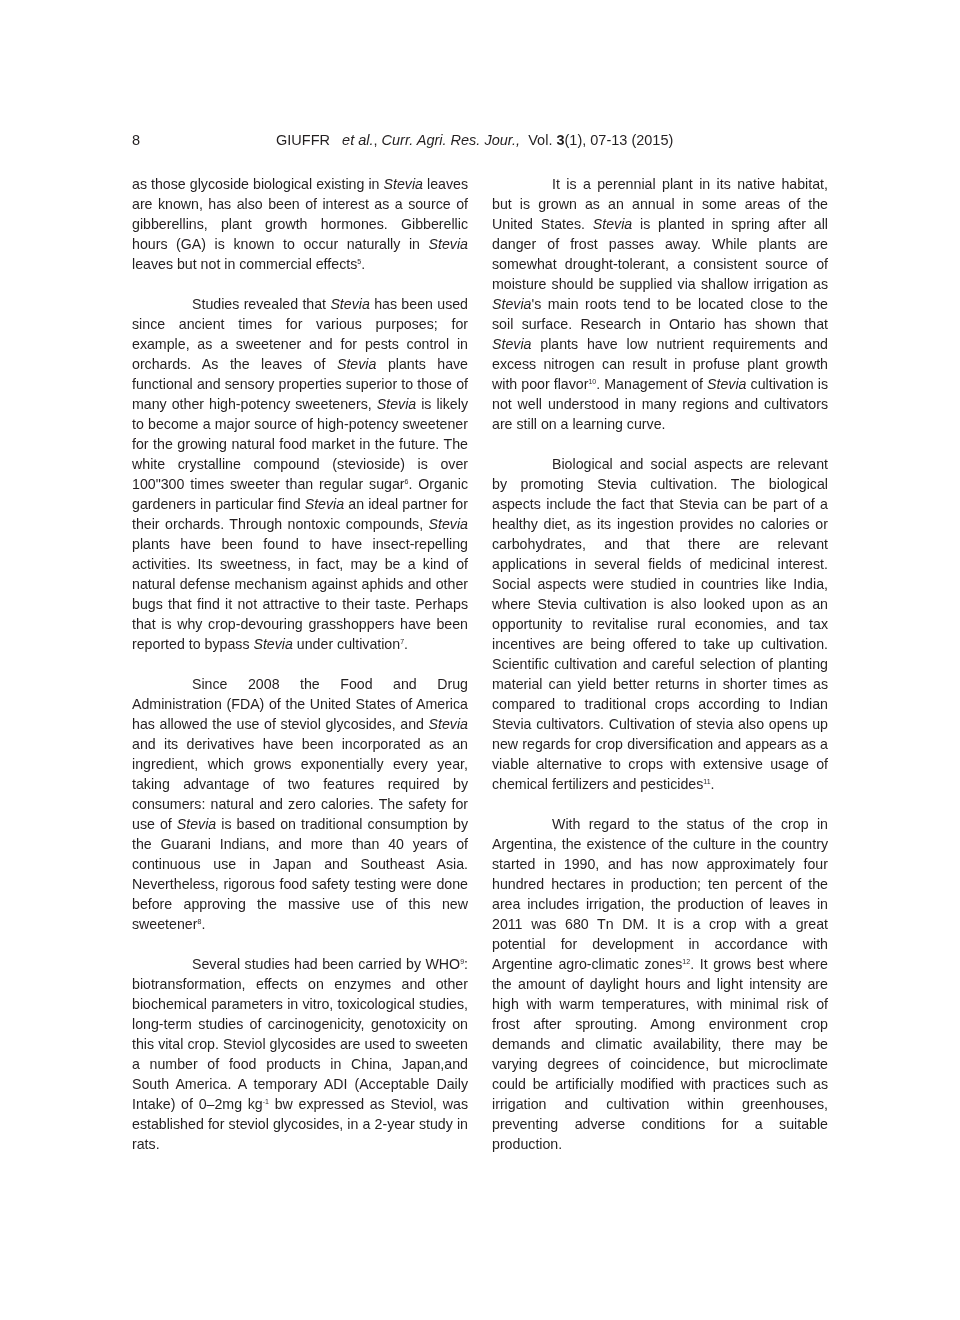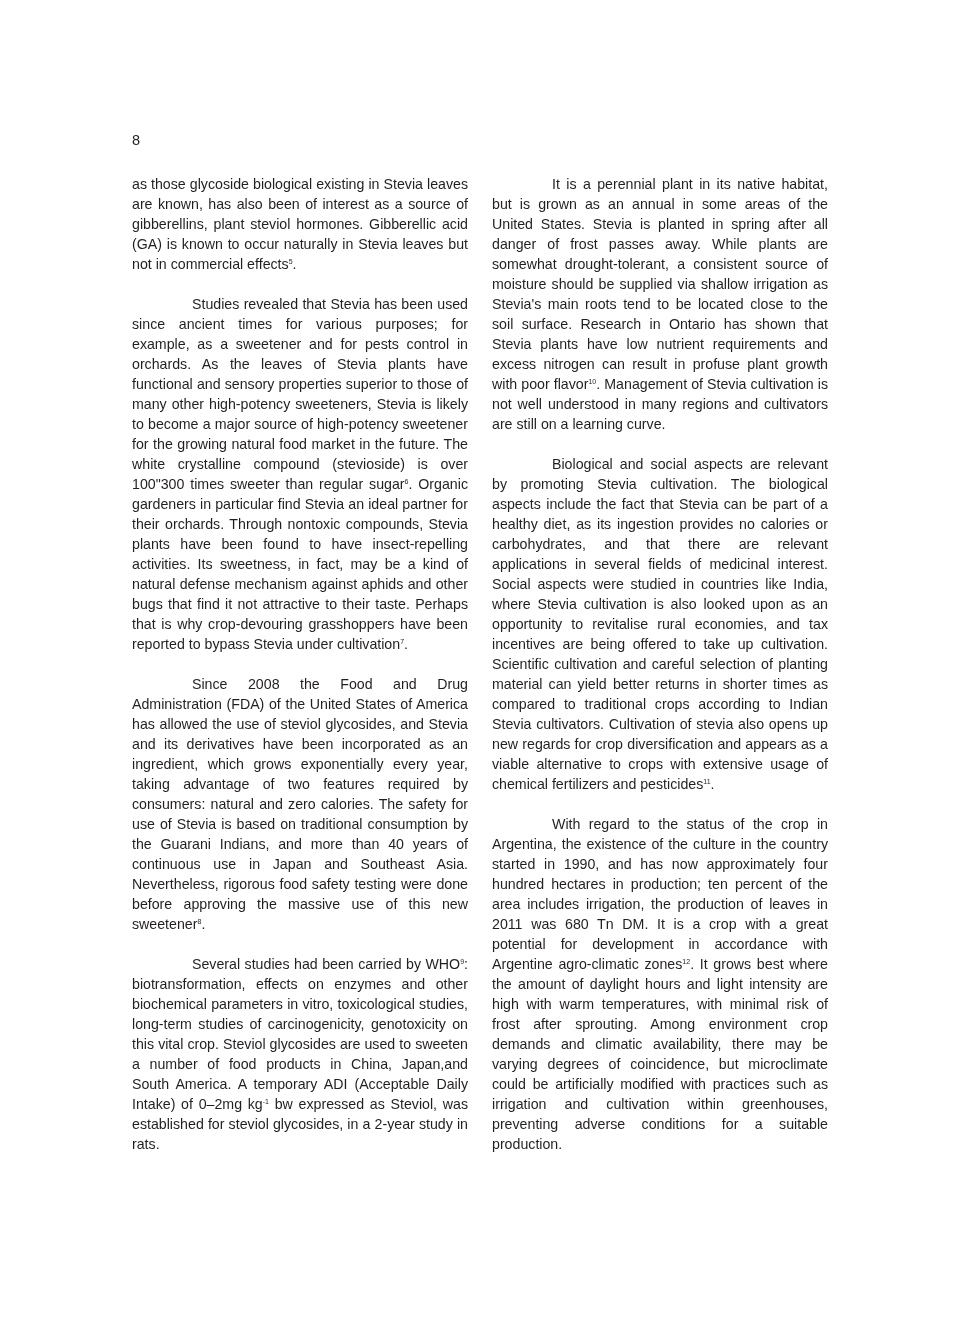--- a/index.html
+++ b/index.html
@@ -10,32 +10,33 @@
   .page-num { position: absolute; left: 0; top: 0; }
   .running-head { position: absolute; left: 144px; top: 0; white-space: nowrap; }
   .running-head i { font-style: italic; }
   .running-head b { font-weight: bold; }
   .col { position: absolute; top: 174px; width: 336px; font-size: 14.2px; line-height: 20px;
          text-align: justify; hyphens: none; }
   .col-left { left: 132px; }
   .col-right { left: 492px; }
   .para { margin: 0 0 20px 0; text-indent: 60px; }
   .para.noindent { text-indent: 0; }
-  .para span.it { }
+  .para span.it { font-style: italic; }
   sup { font-size: 7px; line-height: 0; vertical-align: 5px; }
 </style>
 </head>
 <body>
 
 <div class="header">
   <span class="page-num">8</span>
+  <span class="running-head"><span>GIUFFR</span>&nbsp;&nbsp;&nbsp;<i>et al.</i>, <i>Curr. Agri. Res. Jour.,</i>&nbsp; <span>Vol.</span> <b>3</b><span>(1), 07-13 (2015)</span></span>
 </div>
 
 <div class="col col-left">
-    <p class="para noindent"><span>as those glycoside biological existing in </span><span class="it">Stevia</span><span> leaves are known,  has also been  of  interest as a source  of  gibberellins, plant steviol  hormones. Gibberellic acid (GA) is  known  to  occur naturally in </span><span class="it">Stevia</span><span> leaves but not  in commercial effects</span><sup>5</sup><span>.</span></p>
+    <p class="para noindent"><span>as those glycoside biological existing in </span><span class="it">Stevia</span><span> leaves are known,  has also been  of  interest as a source  of  gibberellins, plant growth  hormones. Gibberellic hours (GA) is  known  to  occur naturally in </span><span class="it">Stevia</span><span> leaves but not  in commercial effects</span><sup>5</sup><span>.</span></p>
     <p class="para"><span>Studies revealed that </span><span class="it">Stevia</span><span> has been used since ancient times for various purposes; for example, as a sweetener and for pests control in orchards. As  the leaves of </span><span class="it">Stevia</span><span> plants have functional and sensory properties superior to those of many other high-potency sweeteners, </span><span class="it">Stevia</span><span> is likely to become a major source of high-potency sweetener for the growing natural food market in the future. The white crystalline compound (stevioside) is over 100"300 times sweeter than regular sugar</span><sup>6</sup><span>. Organic gardeners in particular find </span><span class="it">Stevia</span><span> an ideal partner for their orchards. Through nontoxic compounds, </span><span class="it">Stevia</span><span> plants have been found to have insect-repelling activities. Its sweetness, in fact, may be a kind of natural defense mechanism against aphids and other bugs that find it not attractive to their taste. Perhaps that is why crop-devouring grasshoppers have been reported to bypass </span><span class="it">Stevia</span><span> under cultivation</span><sup>7</sup><span>.</span></p>
     <p class="para"><span>Since 2008 the Food and Drug Administration (FDA) of the United States of America has allowed the use of steviol glycosides, and </span><span class="it">Stevia</span><span> and its derivatives have been  incorporated as an ingredient, which grows exponentially every year, taking advantage of two features required by consumers: natural and zero calories. The safety for use of </span><span class="it">Stevia</span><span> is based on traditional consumption by the Guarani Indians, and  more than 40 years of continuous use in Japan and Southeast Asia. Nevertheless, rigorous food safety testing were done before approving the massive use of this new sweetener</span><sup>8</sup><span>.</span></p>
     <p class="para"><span>Several studies had been carried by WHO</span><sup>9</sup><span>: biotransformation, effects on enzymes and other biochemical parameters in vitro, toxicological studies, long-term studies of carcinogenicity, genotoxicity on this vital crop. Steviol glycosides are used to sweeten a number of food products in China, Japan,and South America. A temporary ADI (Acceptable Daily Intake) of 0–2mg kg</span><sup>-1</sup><span> bw expressed as Steviol, was established for steviol glycosides,  in a 2-year study in rats.</span></p>
   </div>
 <div class="col col-right">
     <p class="para"><span>It is a perennial plant  in its native habitat, but is grown as an annual in some areas of the United States.  </span><span class="it">Stevia</span><span> is planted in spring after all danger of frost passes away. While plants are somewhat drought-tolerant, a consistent source of moisture should be supplied via  shallow irrigation as </span><span class="it">Stevia</span><span>'s main roots tend to be located close to the soil surface.  Research in Ontario has shown that </span><span class="it">Stevia</span><span> plants have low nutrient requirements and excess nitrogen can result in profuse plant growth with poor flavor</span><sup>10</sup><span>. Management of </span><span class="it">Stevia</span><span> cultivation is not well understood in many regions and cultivators are still on a learning curve.</span></p>
     <p class="para"><span>Biological and social aspects are relevant by promoting Stevia cultivation. The biological aspects include the fact that Stevia can be part of a healthy diet, as its ingestion provides no calories or carbohydrates, and that there are relevant applications in several fields of medicinal interest. Social aspects were studied in countries like India, where Stevia cultivation is also looked upon as an opportunity to revitalise rural economies,  and tax incentives are being offered to take up cultivation. Scientific cultivation and careful selection of planting material can yield better returns in shorter times as compared to traditional crops according to Indian Stevia cultivators. Cultivation of stevia also opens up new regards for crop diversification and appears as a viable alternative to crops with extensive usage of chemical fertilizers and pesticides</span><sup>11</sup><span>.</span></p>
     <p class="para"><span>With regard to the status of the crop in Argentina, the existence of the culture in the country started in 1990, and has now approximately four hundred hectares in production; ten percent of the area  includes irrigation, the production of leaves in 2011 was 680 Tn DM. It is a crop with a great potential for development in accordance with Argentine agro-climatic zones</span><sup>12</sup><span>. It grows best where the amount of daylight hours and light intensity are high with warm temperatures, with minimal risk of frost after sprouting. Among environment crop demands and climatic availability, there may be varying degrees of coincidence, but microclimate could be artificially modified with practices such as irrigation and cultivation within greenhouses, preventing adverse conditions for a suitable production.</span></p>
   </div>
 

